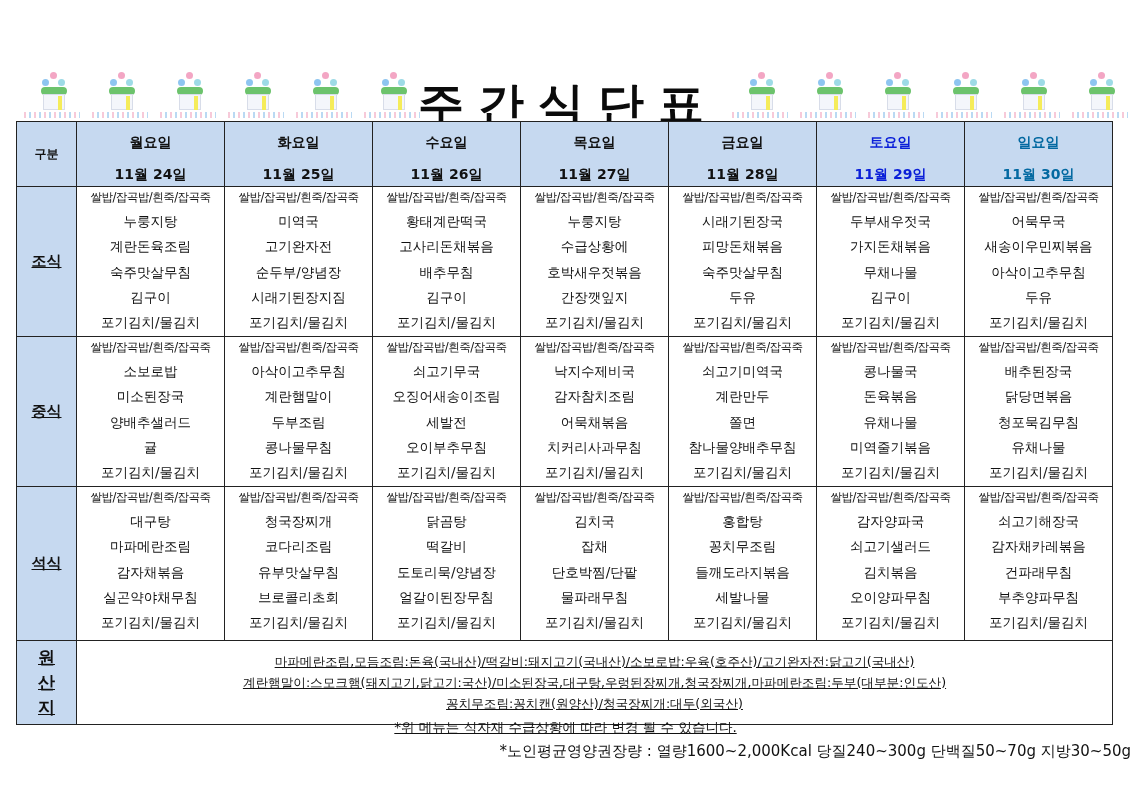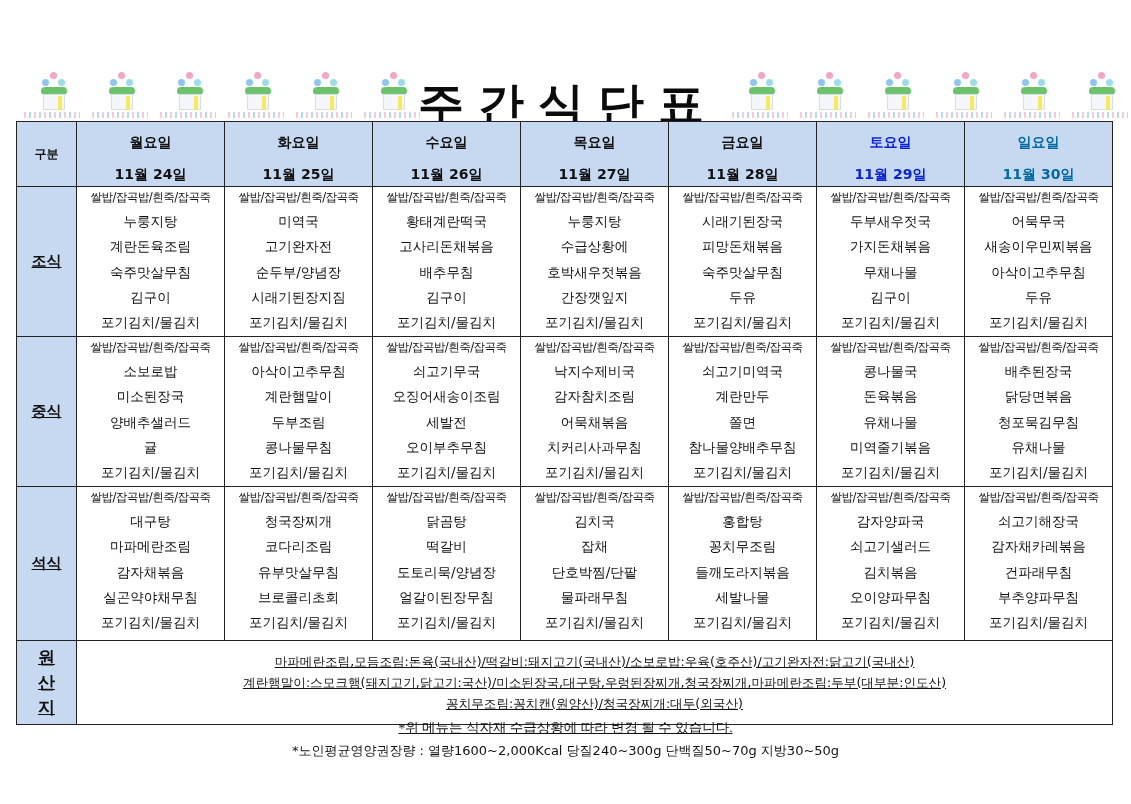--- a/index.html
+++ b/index.html
@@ -41,22 +41,22 @@
     .meal-row.dinner td.day-cell { height: 154px; }
     .rice-line { font-size: 11.6px; white-space: nowrap; letter-spacing: -0.6px; line-height: 20px; height: 22px; margin: 0 -3px; }
     .dish { font-size: 13.5px; line-height: 25.3px; white-space: nowrap; }
 
     .origin-row td { height: 84px; }
     .origin-cat { font-size: 17px; line-height: 25px; }
     .origin-cell { text-align: center; vertical-align: middle; font-size: 12.6px; line-height: 21px; text-decoration: underline; }
     .origin-line { display: block; white-space: nowrap; }
 
     .notice { position: absolute; left: 0; width: 1131px; text-align: center; white-space: nowrap; }
-    .notice-1 { top: 719px; font-size: 13.5px; text-decoration: underline; font-family: Liberation Serif, serif; }
-    .notice-2 { top: 742px; font-size: 13px; }
+    .notice-1 { top: 719px; font-size: 13.5px; text-decoration: underline; }
+    .notice-2 { top: 742px; font-size: 15px; text-align: right; }
   </style>
 </head>
 <body>
 
 <div class="deco-row deco-left">
   <div class="pot">
       <span class="flower f1"></span>
       <span class="flower f2"></span>
       <span class="flower f3"></span>
       <span class="leaves"></span>

